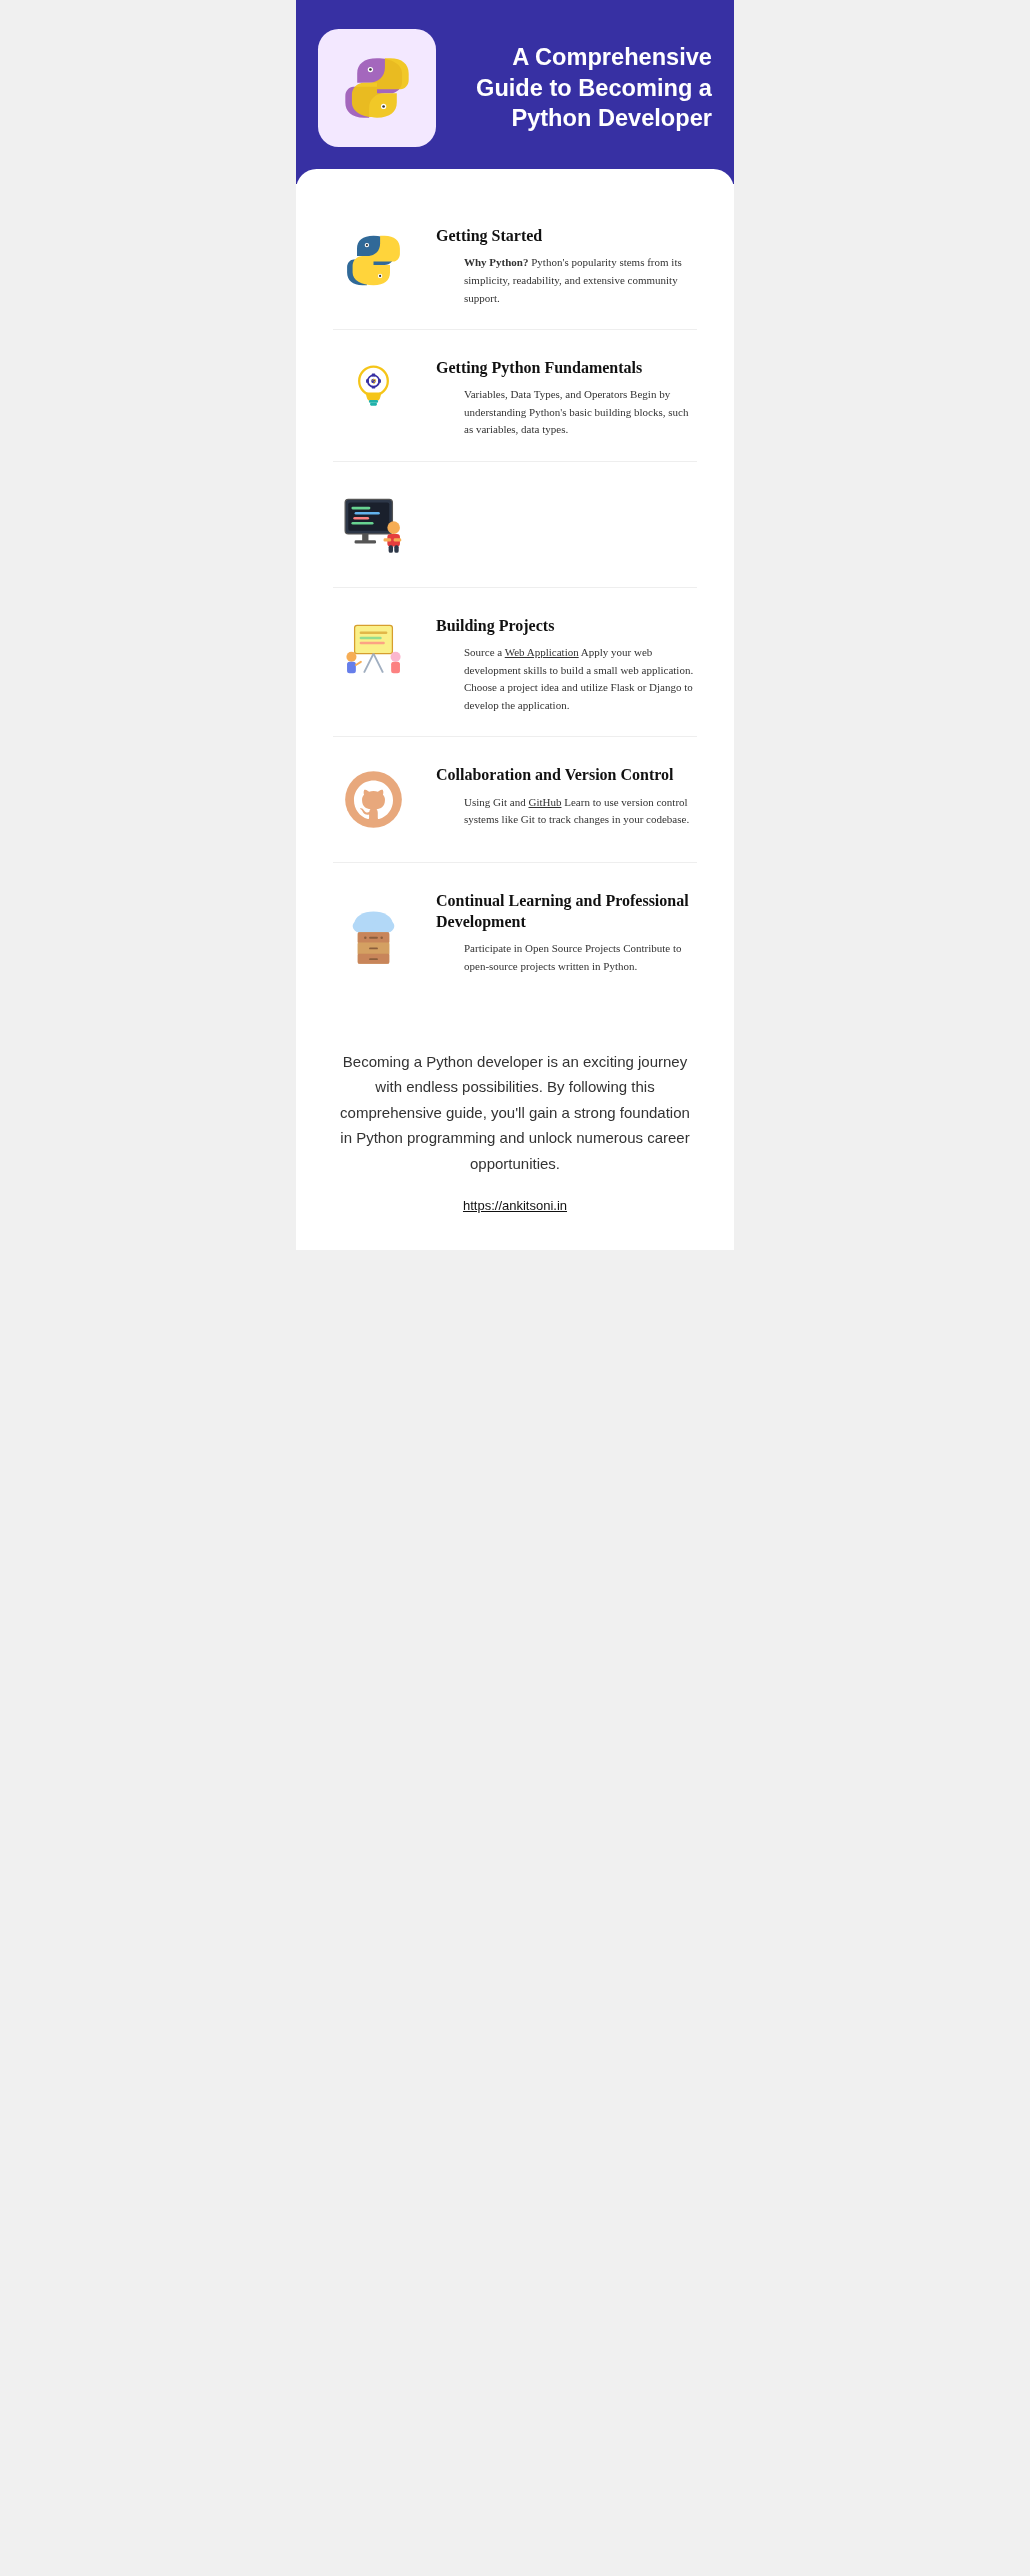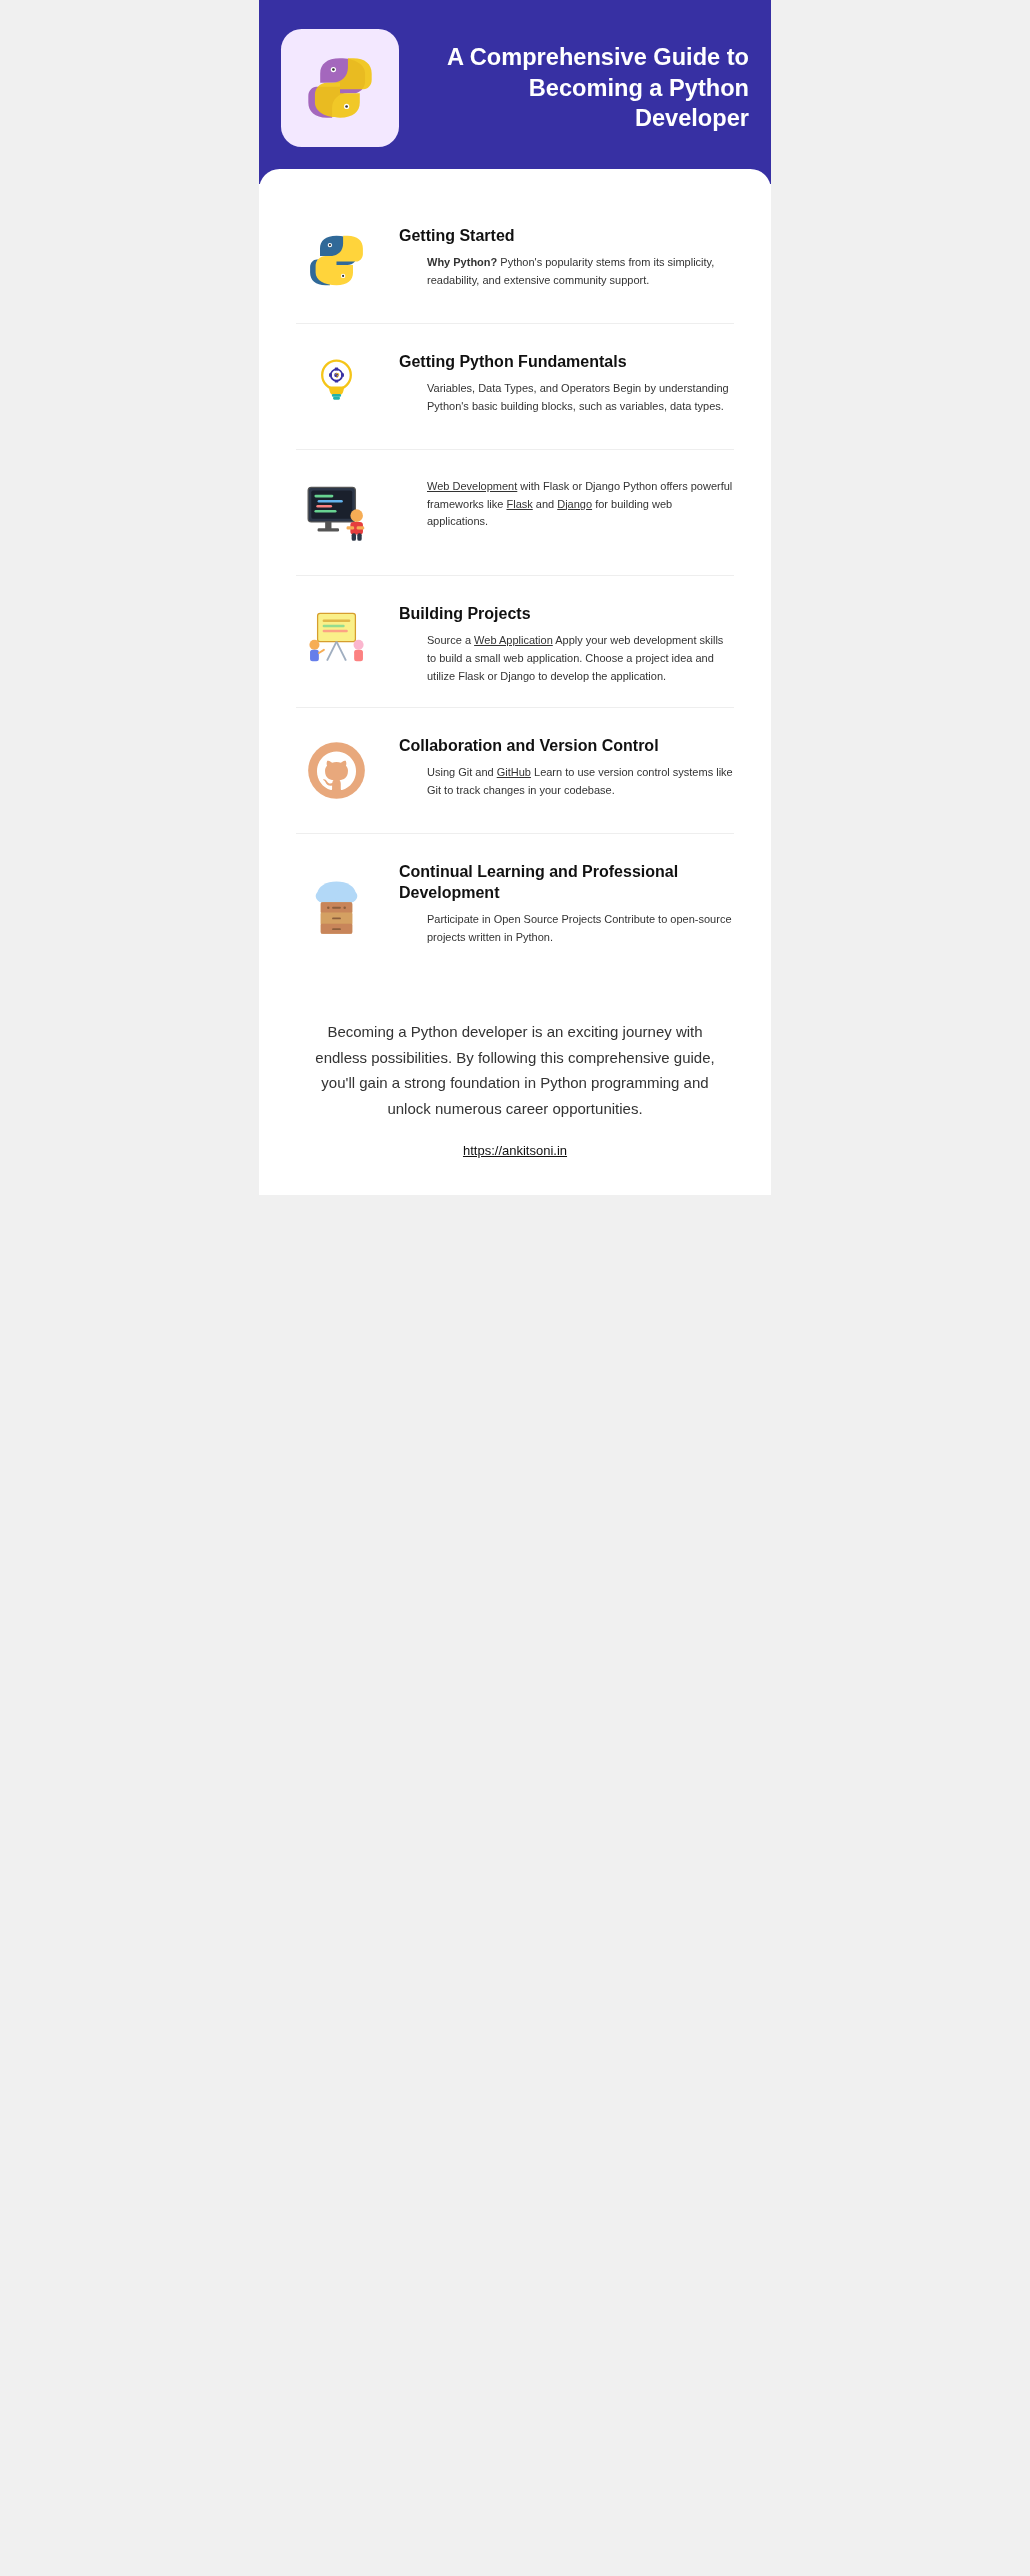--- a/index.html
+++ b/index.html
@@ -7,21 +7,21 @@
     body {
       font-family: 'Segoe UI', Arial, sans-serif;
       background: #f0f0f0;
       display: flex;
       justify-content: center;
       align-items: flex-start;
       min-height: 100vh;
     }
 
     .page-wrapper {
-      width: 512px;
+      width: 438px;
       background: #fff;
       overflow: hidden;
     }
 
     
     .header {
       background: #3730a3;
       padding: 29px 22px 37px 22px;
       display: flex;
       align-items: center;
@@ -74,20 +74,21 @@
       height: 81px;
       flex-shrink: 0;
       display: flex;
       align-items: center;
       justify-content: center;
     }
 
     .section-text {
       flex: 1;
       padding-top: 5.9px;
+      font-family: Liberation Serif, serif;
     }
 
     .section-title {
       font-size: 16px;
       font-weight: 800;
       color: #111;
       margin-bottom: 7.4px;
       line-height: 1.3;
     }
 
@@ -224,28 +225,20 @@
           <circle cx="82" cy="55" r="10" fill="#f6ad55"></circle>
           <rect x="72" y="65" width="20" height="20" rx="5" fill="#e53e3e"></rect>
           <rect x="66" y="72" width="12" height="5" rx="2" fill="#f6ad55"></rect>
           <rect x="82" y="72" width="12" height="5" rx="2" fill="#f6ad55"></rect>
 
           <rect x="74" y="83" width="7" height="12" rx="3" fill="#2d3748"></rect>
           <rect x="83" y="83" width="7" height="12" rx="3" fill="#2d3748"></rect>
         </svg>
       </div>
       <div class="section-text">
-        <div class="section-body">
-          <span class="underline">Web Development</span>
-          <span> with Flask or Django Python offers powerful frameworks like </span>
-          <span class="underline">Flask</span>
-          <span> and </span>
-          <span class="underline">Django</span>
-          <span> for building web applications.</span>
-        </div>
       </div>
     </div>
 
     <div class="section">
       <div class="section-icon icon-container">
         <svg viewBox="0 0 100 100" xmlns="http://www.w3.org/2000/svg">
 
           <rect x="20" y="10" width="60" height="45" rx="4" fill="#faf089" stroke="#d69e2e" stroke-width="2"></rect>
 
           <rect x="28" y="20" width="44" height="4" rx="2" fill="#d69e2e" opacity="0.7"></rect>

